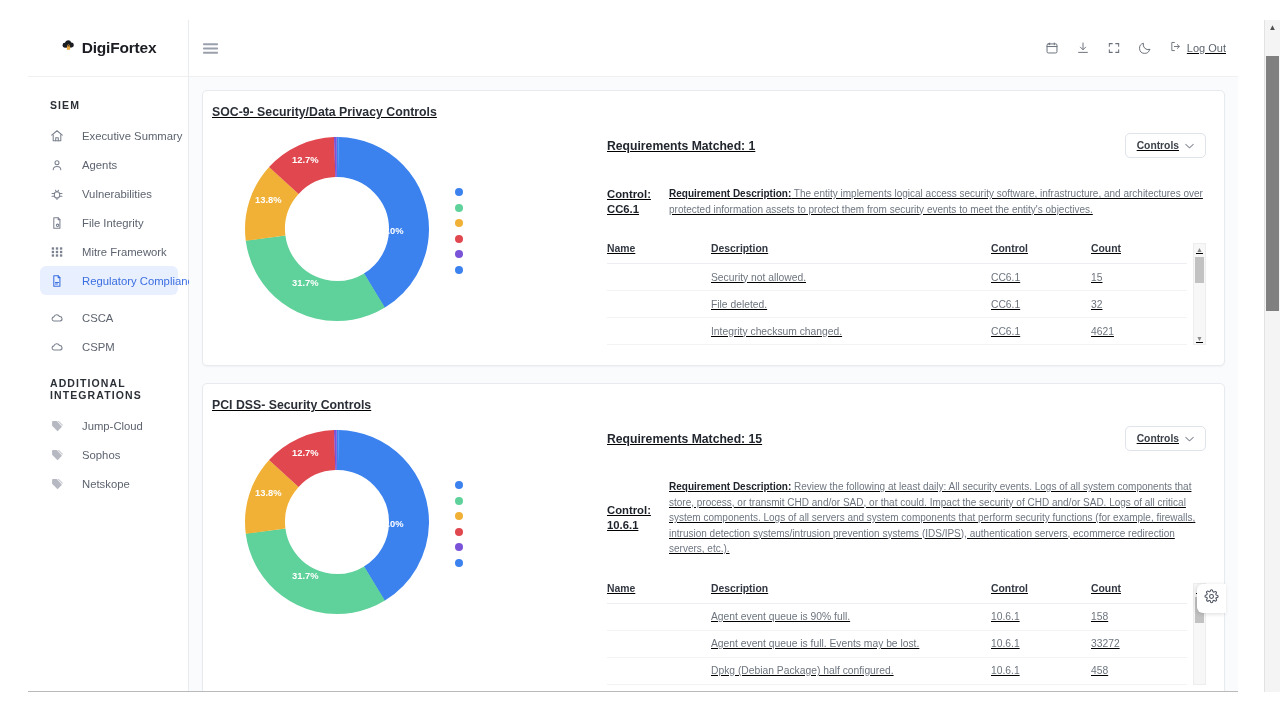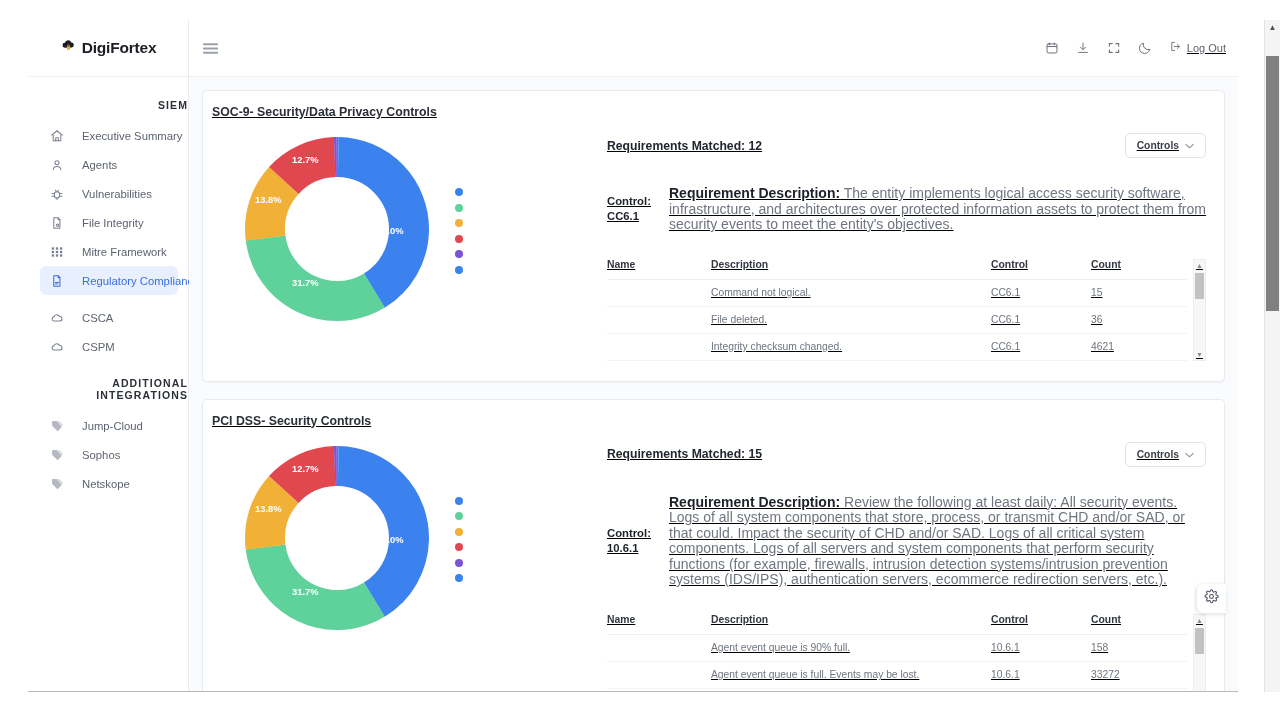--- a/index.html
+++ b/index.html
@@ -38,21 +38,21 @@
     height: 57px;
     display: flex; align-items: center; justify-content: center;
     gap: 5px;
     border-bottom: 1px solid #eef0f2;
   }
   .brand-mark { display:block; }
   .brand-text {
     font-size: 15.5px; font-weight: bold; color: #1b1d22;
     letter-spacing: -0.2px;
   }
-  .nav { padding-top: 14px; text-align: right; }
+  .nav { padding-top: 14px; }
   .nav-head {
     font-size: 10.5px; font-weight: bold; color: #2b2f36;
     letter-spacing: 1.1px; text-transform: uppercase;
     padding: 8px 0 10px 22px;
   }
   .nav-item {
     display: flex; align-items: center; gap: 18px;
     height: 29px;
     margin: 0 10px 0 12px;
     padding-left: 10px;
@@ -134,21 +134,21 @@
     font-size: 10.3px; font-weight: bold; color: #3b4049;
     display: flex; align-items: center; gap: 6px;
     cursor: pointer;
     font-family: "Liberation Sans", sans-serif;
   }
   .controls-btn .chev { color: #8b9099; }
 
   .req-block { display: flex; gap: 12px; margin-top: 28px; align-items: center; }
   .ctrl-col { flex: 0 0 50px; }
   .ctrl-label { font-size: 11.3px; font-weight: bold; color: #1d2129; line-height: 15px; }
-  .req-text { font-size: 14px; line-height: 15.5px; color: #6f7681; }
+  .req-text { font-size: 10px; line-height: 15.5px; color: #6f7681; }
   .req-text b { color: #1d2129; font-weight: bold; }
 
   
   .table-wrap { margin-top: 26px; display: flex; }
   .table-scroll { flex: 1 1 auto; min-width: 0; }
   table { width: 100%; border-collapse: collapse; table-layout: fixed; }
   th {
     text-align: left; font-size: 10.4px; font-weight: bold; color: #333842;
     padding: 0 0 9px 0;
     border-bottom: 1px solid #eceef1;
@@ -456,21 +456,21 @@
                   </div>
                 <div class="legend-row">
                     <span class="legend-dot" style="background:#3b82ef"></span>
                     <span class="legend-txt"></span>
                   </div>
               </div>
             </div>
 
             <div class="info">
               <div class="info-head">
-                <div class="req-matched">Requirements Matched: 12</div>
+                <div class="req-matched">Requirements Matched: 1</div>
                 <button class="controls-btn">
                   <span>Controls</span>
                   <span class="chev">
                     <svg width="9" height="6" viewBox="0 0 12 8" fill="none" stroke="currentColor" stroke-width="1.4" stroke-linecap="round" stroke-linejoin="round">
                         <path d="M1 1.8 6 6.4l5-4.6"></path>
                       </svg>
                   </span>
                 </button>
               </div>
 
@@ -491,29 +491,29 @@
                       <tr>
                         <th class="c-name">Name</th>
                         <th class="c-desc">Description</th>
                         <th class="c-ctrl">Control</th>
                         <th class="c-count">Count</th>
                       </tr>
                     </thead>
                     <tbody>
                       <tr>
                         <td class="c-name"></td>
-                        <td class="c-desc">Command not logical.</td>
+                        <td class="c-desc">Security not allowed.</td>
                         <td class="c-ctrl">CC6.1</td>
                         <td class="c-count">15</td>
                       </tr>
                       <tr>
                         <td class="c-name"></td>
                         <td class="c-desc">File deleted.</td>
                         <td class="c-ctrl">CC6.1</td>
-                        <td class="c-count">36</td>
+                        <td class="c-count">32</td>
                       </tr>
                       <tr>
                         <td class="c-name"></td>
                         <td class="c-desc">Integrity checksum changed.</td>
                         <td class="c-ctrl">CC6.1</td>
                         <td class="c-count">4621</td>
                       </tr>
                     </tbody>
                   </table>
                 </div>

